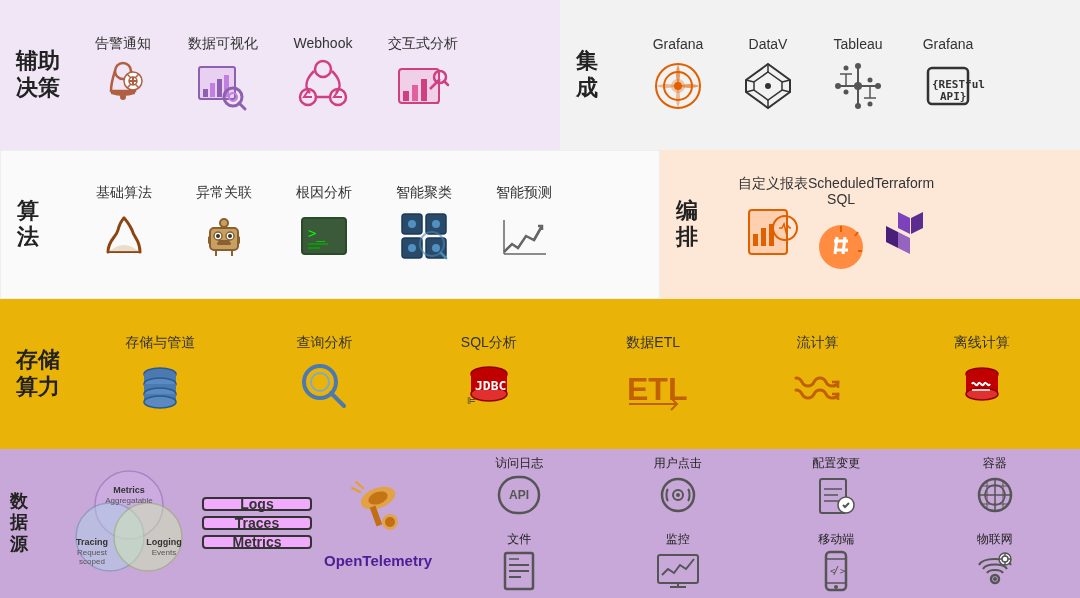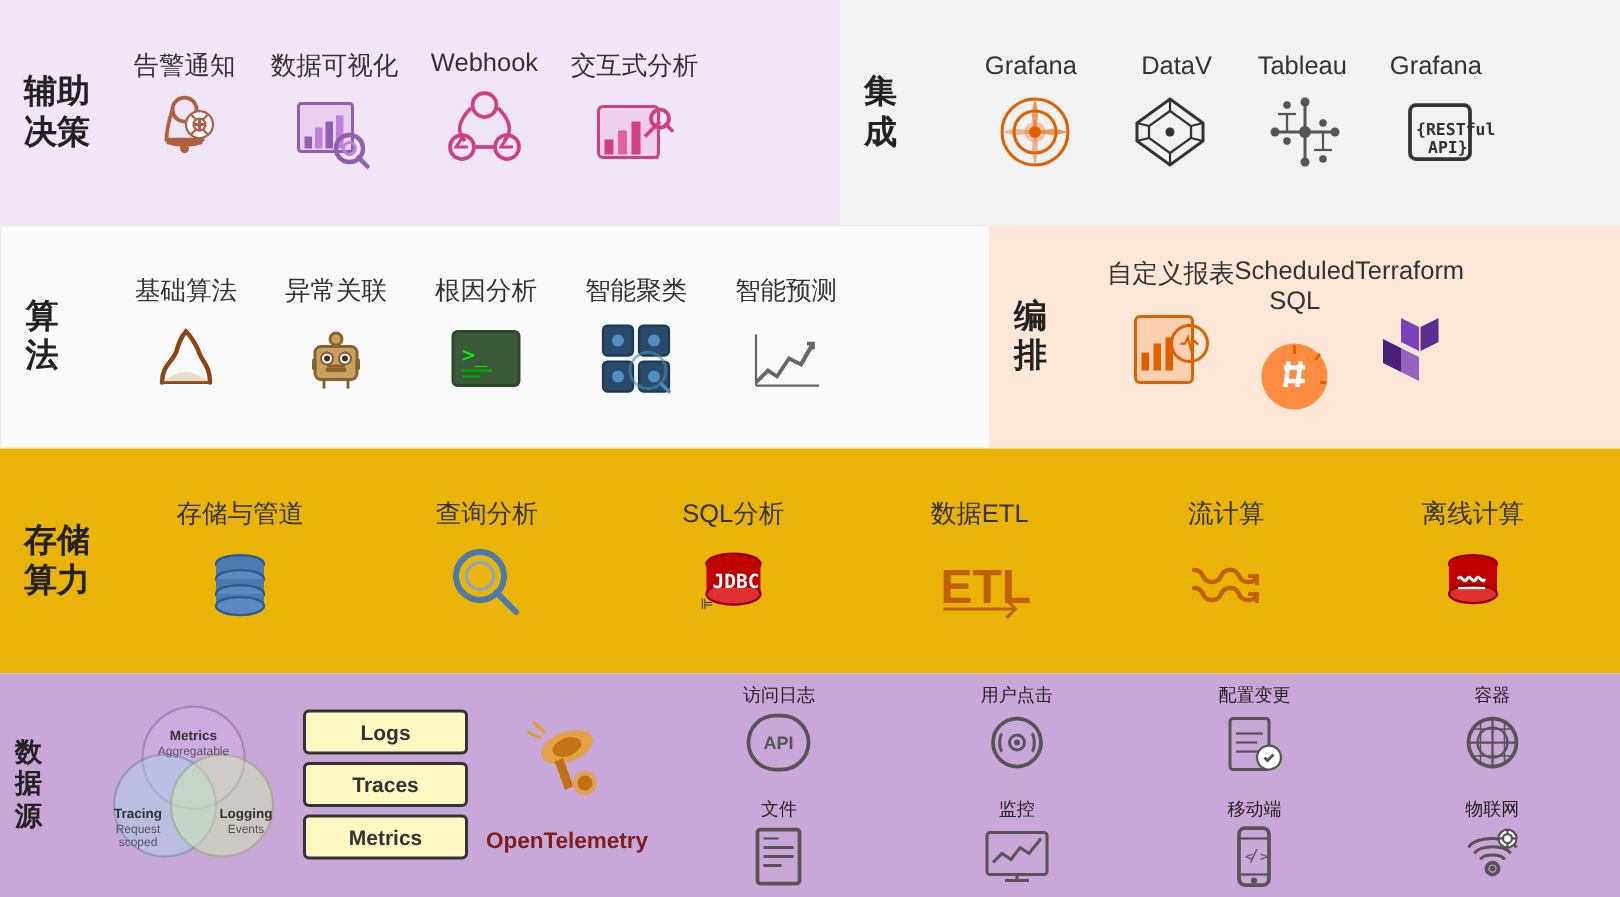--- a/index.html
+++ b/index.html
@@ -94,21 +94,21 @@
 
     .item-block {
       display: flex;
       flex-direction: column;
       align-items: center;
       min-width: 90px;
       max-width: 110px;
     }
 
     .item-label {
-      font-size: 17px;
+      font-size: 14px;
       color: #333;
       margin-bottom: 6px;
       text-align: center;
       white-space: nowrap;
     }
 
     .icon-box {
       width: 56px;
       height: 56px;
       display: flex;
@@ -116,64 +116,64 @@
       justify-content: center;
     }
 
     
     svg { overflow: visible; }
 
     
     .integration-item {
       display: flex;
       flex-direction: column;
-      align-items: flex-end;
+      align-items: center;
       min-width: 80px;
       gap: 0;
     }
 
     
     .venn-container {
       position: relative;
       width: 130px;
       height: 108px;
       flex-shrink: 0;
       margin-right: 8px;
     }
 
     .logs-traces-metrics {
       display: flex;
       flex-direction: column;
       gap: 5px;
       margin-right: 12px;
     }
     .ltm-box {
-      background: #fef9c3;
+      background: #f0abfc;
       border: 2px solid #333;
       border-radius: 4px;
       width: 110px;
-      height: 30px;
+      height: 14px;
       display: flex;
       align-items: center;
       justify-content: center;
       font-size: 14px;
       font-weight: 600;
       color: #333;
     }
 
     .opentelemetry-block {
       display: flex;
       flex-direction: column;
       align-items: center;
       margin-right: 12px;
     }
     .opentelemetry-label {
       font-size: 15px;
       font-weight: bold;
-      color: #7f1d1d;
+      color: #4c1d95;
       margin-top: 4px;
     }
 
     .datasource-items {
       display: grid;
       grid-template-columns: repeat(4, 1fr);
       gap: 16px 8px;
       flex: 1;
     }
     .ds-item {

